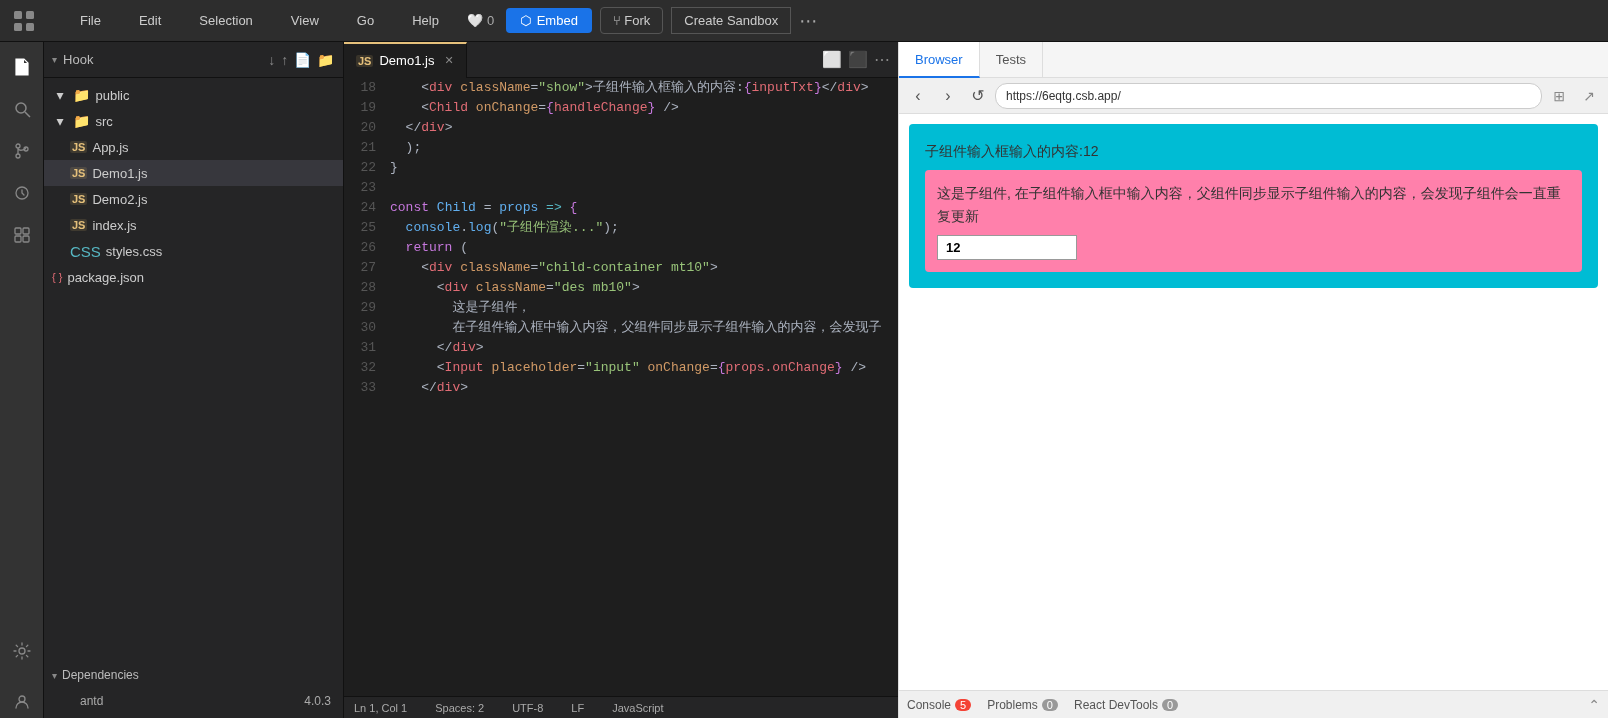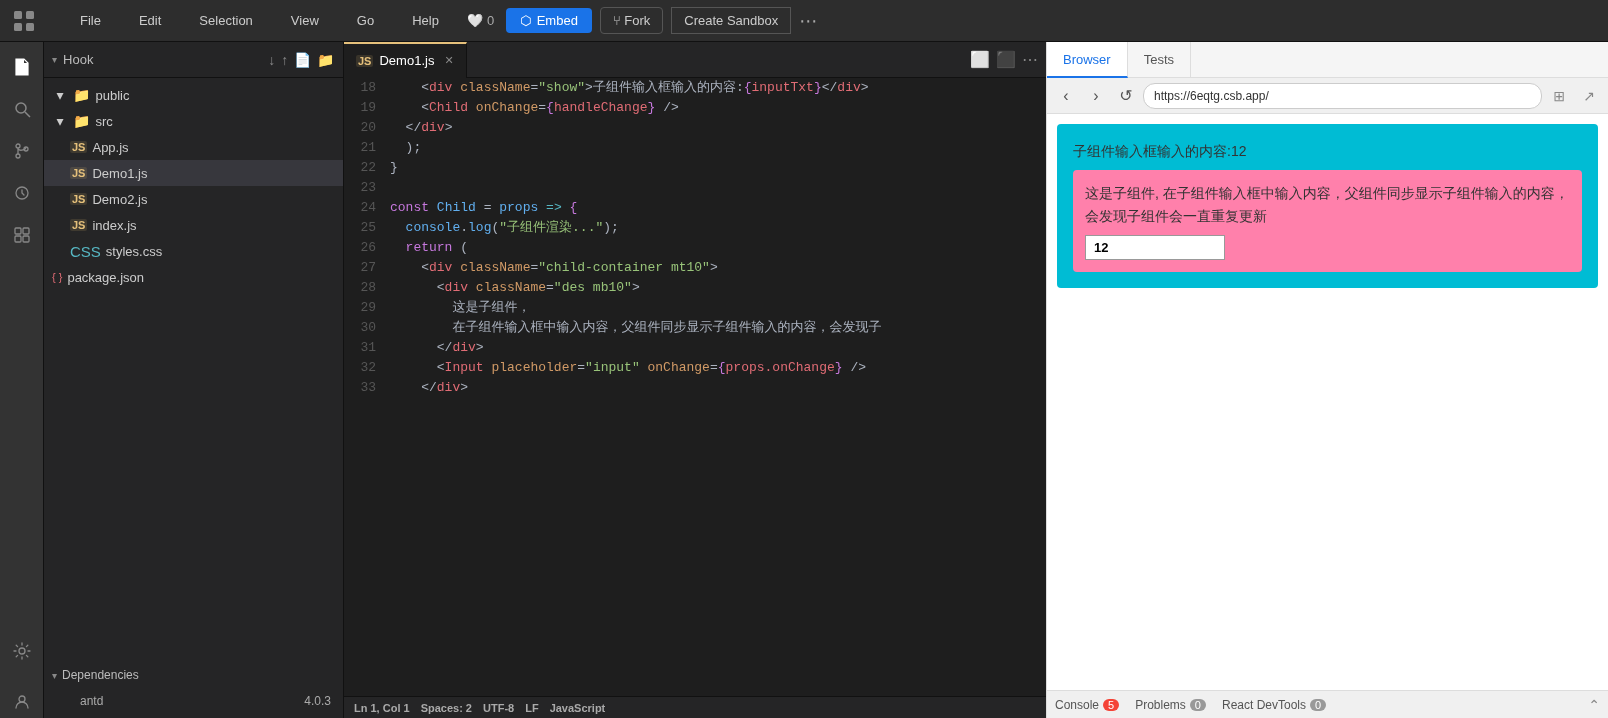--- a/index.html
+++ b/index.html
@@ -68,21 +68,21 @@
     .kw { color: #c678dd; }
     .str { color: #98c379; }
     .fn { color: #61afef; }
     .tag { color: #e06c75; }
     .attr { color: #d19a66; }
     .arrow { color: #56b6c2; }
     .jsx-brace { color: #c678dd; }
     .jsx-var { color: #e06c75; }
 
     
-    #browser-panel { width: 562px; background: #c2410c; display: flex; flex-direction: column; border-left: 1px solid #ddd; }
+    #browser-panel { width: 710px; background: #c2410c; display: flex; flex-direction: column; border-left: 1px solid #ddd; }
     #browser-tabs { display: flex; align-items: center; height: 36px; background: #f5f5f5; border-bottom: 1px solid #ddd; }
     .browser-tab { padding: 0 16px; height: 36px; line-height: 36px; font-size: 13px; color: #555; cursor: pointer; border-right: 1px solid #ddd; }
     .browser-tab.active { color: #1a73e8; border-bottom: 2px solid #1a73e8; background: #fff; }
     #browser-toolbar { display: flex; align-items: center; height: 36px; background: #f0f0f0; padding: 0 6px; gap: 4px; border-bottom: 1px solid #ddd; }
     .nav-btn { background: none; border: none; color: #555; font-size: 16px; cursor: pointer; width: 26px; height: 26px; display: flex; align-items: center; justify-content: center; border-radius: 3px; }
     .url-bar { flex: 1; height: 26px; border: 1px solid #ccc; border-radius: 12px; padding: 0 10px; font-size: 12px; color: #333; background: #fff; }
     .browser-action-btn { background: none; border: none; color: #888; font-size: 14px; cursor: pointer; width: 26px; height: 26px; display: flex; align-items: center; justify-content: center; }
 
     #browser-content { flex: 1; background: #fff; overflow: hidden; position: relative; }
     #app-preview { width: 100%; height: 100%; background: #fff; display: flex; align-items: flex-start; justify-content: flex-start; padding: 10px; }
@@ -90,21 +90,21 @@
     .parent-text { margin-bottom: 8px; }
     .child-comp { background: #ff80ab; padding: 12px; border-radius: 4px; margin-top: 8px; }
     .child-text { margin-bottom: 8px; font-size: 14px; }
     .child-input { border: 1px solid #999; padding: 4px 8px; font-size: 13px; width: 140px; font-weight: bold; }
 
     #devtools-bottom { height: 28px; display: flex; align-items: center; background: #f0f0f0; border-top: 1px solid #ddd; padding: 0 8px; gap: 16px; font-size: 12px; color: #555; }
     .devtools-tab-item { display: flex; align-items: center; gap: 4px; cursor: pointer; }
     .badge { background: #f44336; color: #fff; border-radius: 8px; padding: 0 5px; font-size: 11px; }
     .badge-zero { background: #999; color: #fff; border-radius: 8px; padding: 0 5px; font-size: 11px; }
 
-    #status-bar { height: 22px; background: #252526; display: flex; align-items: center; padding: 0 10px; gap: 11px; font-size: 11px; color: #aaa; border-top: 1px solid #111; font-weight: bold; }
+    #status-bar { height: 22px; background: #252526; display: flex; align-items: center; padding: 0 10px; gap: 28px; font-size: 11px; color: #aaa; border-top: 1px solid #111; }
 
     .chevron { font-size: 10px; color: #888; }
   </style>
 </head>
 <body>
 
 <div id="top-menu">
   <div class="menu-logo">
     <svg viewBox="0 0 22 22" fill="none">
       <rect x="1" y="1" width="8" height="8" rx="1.5" fill="#888"></rect>

